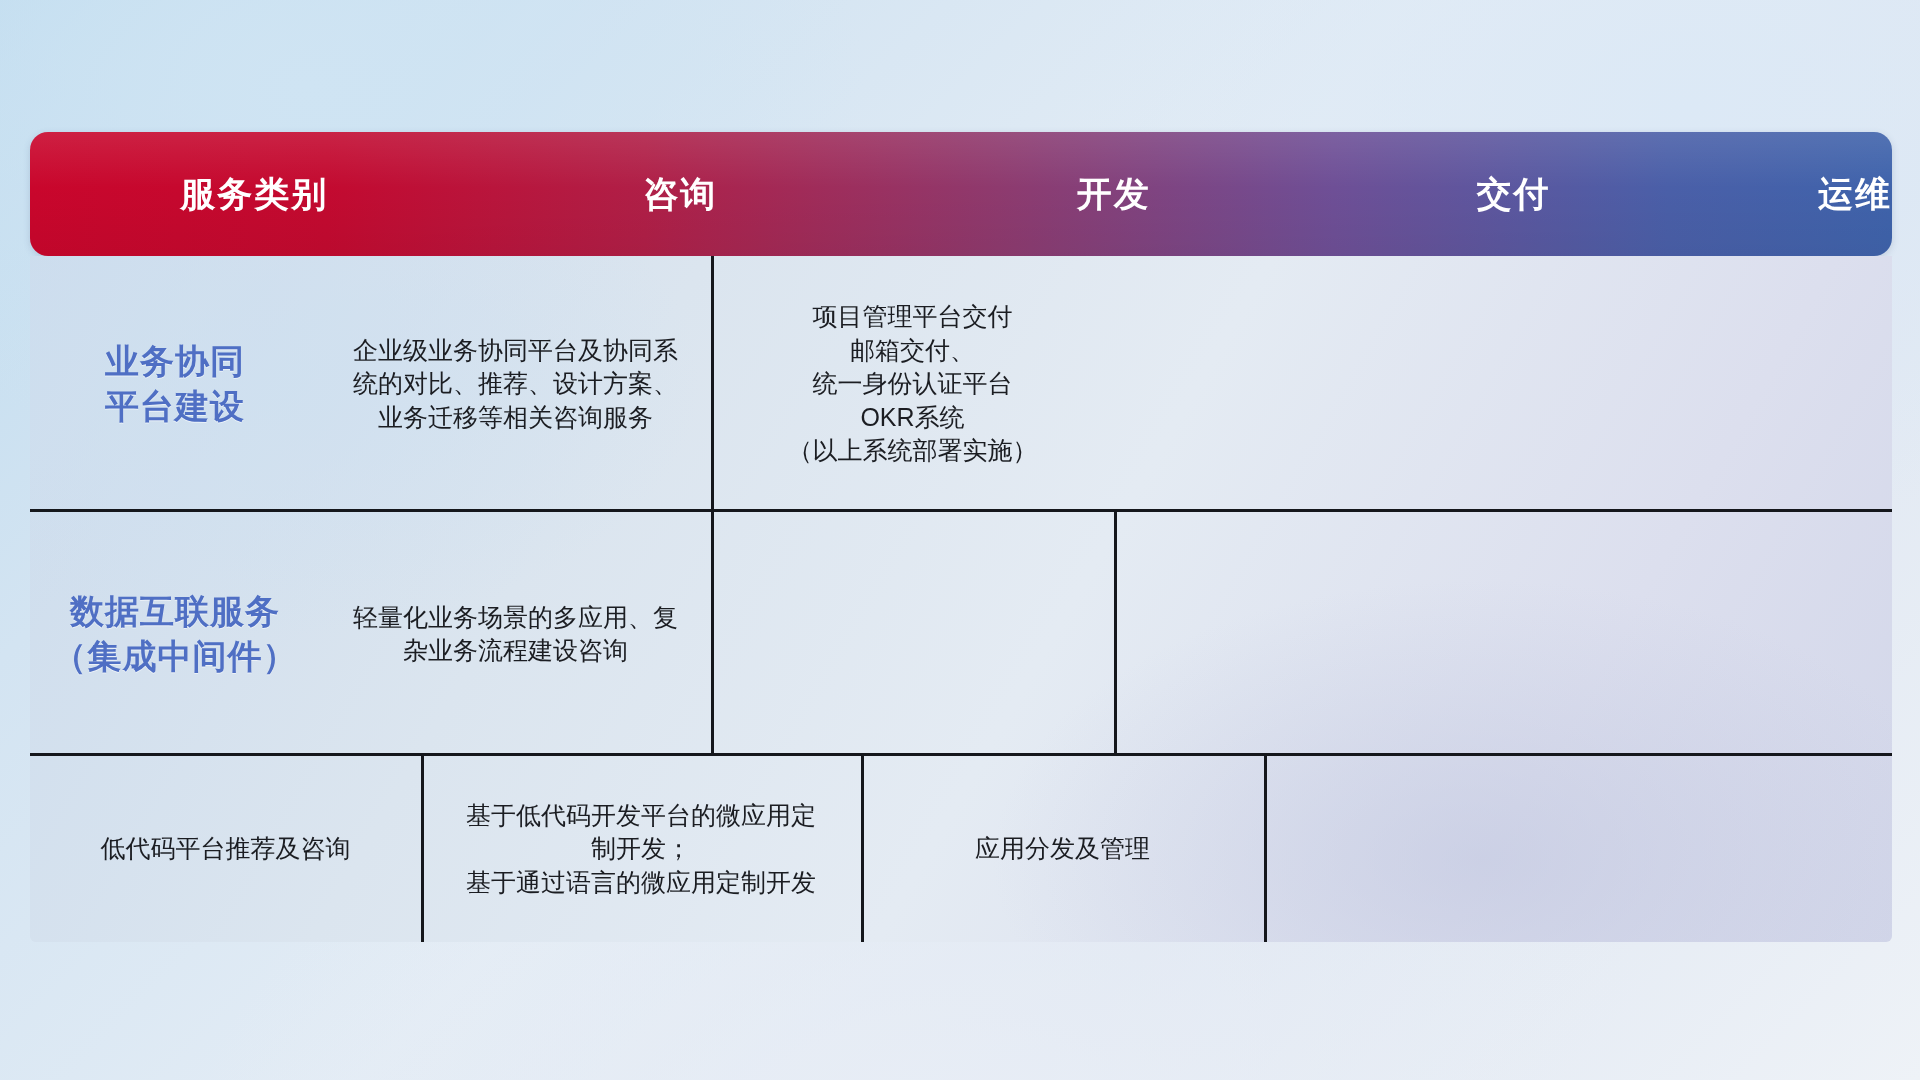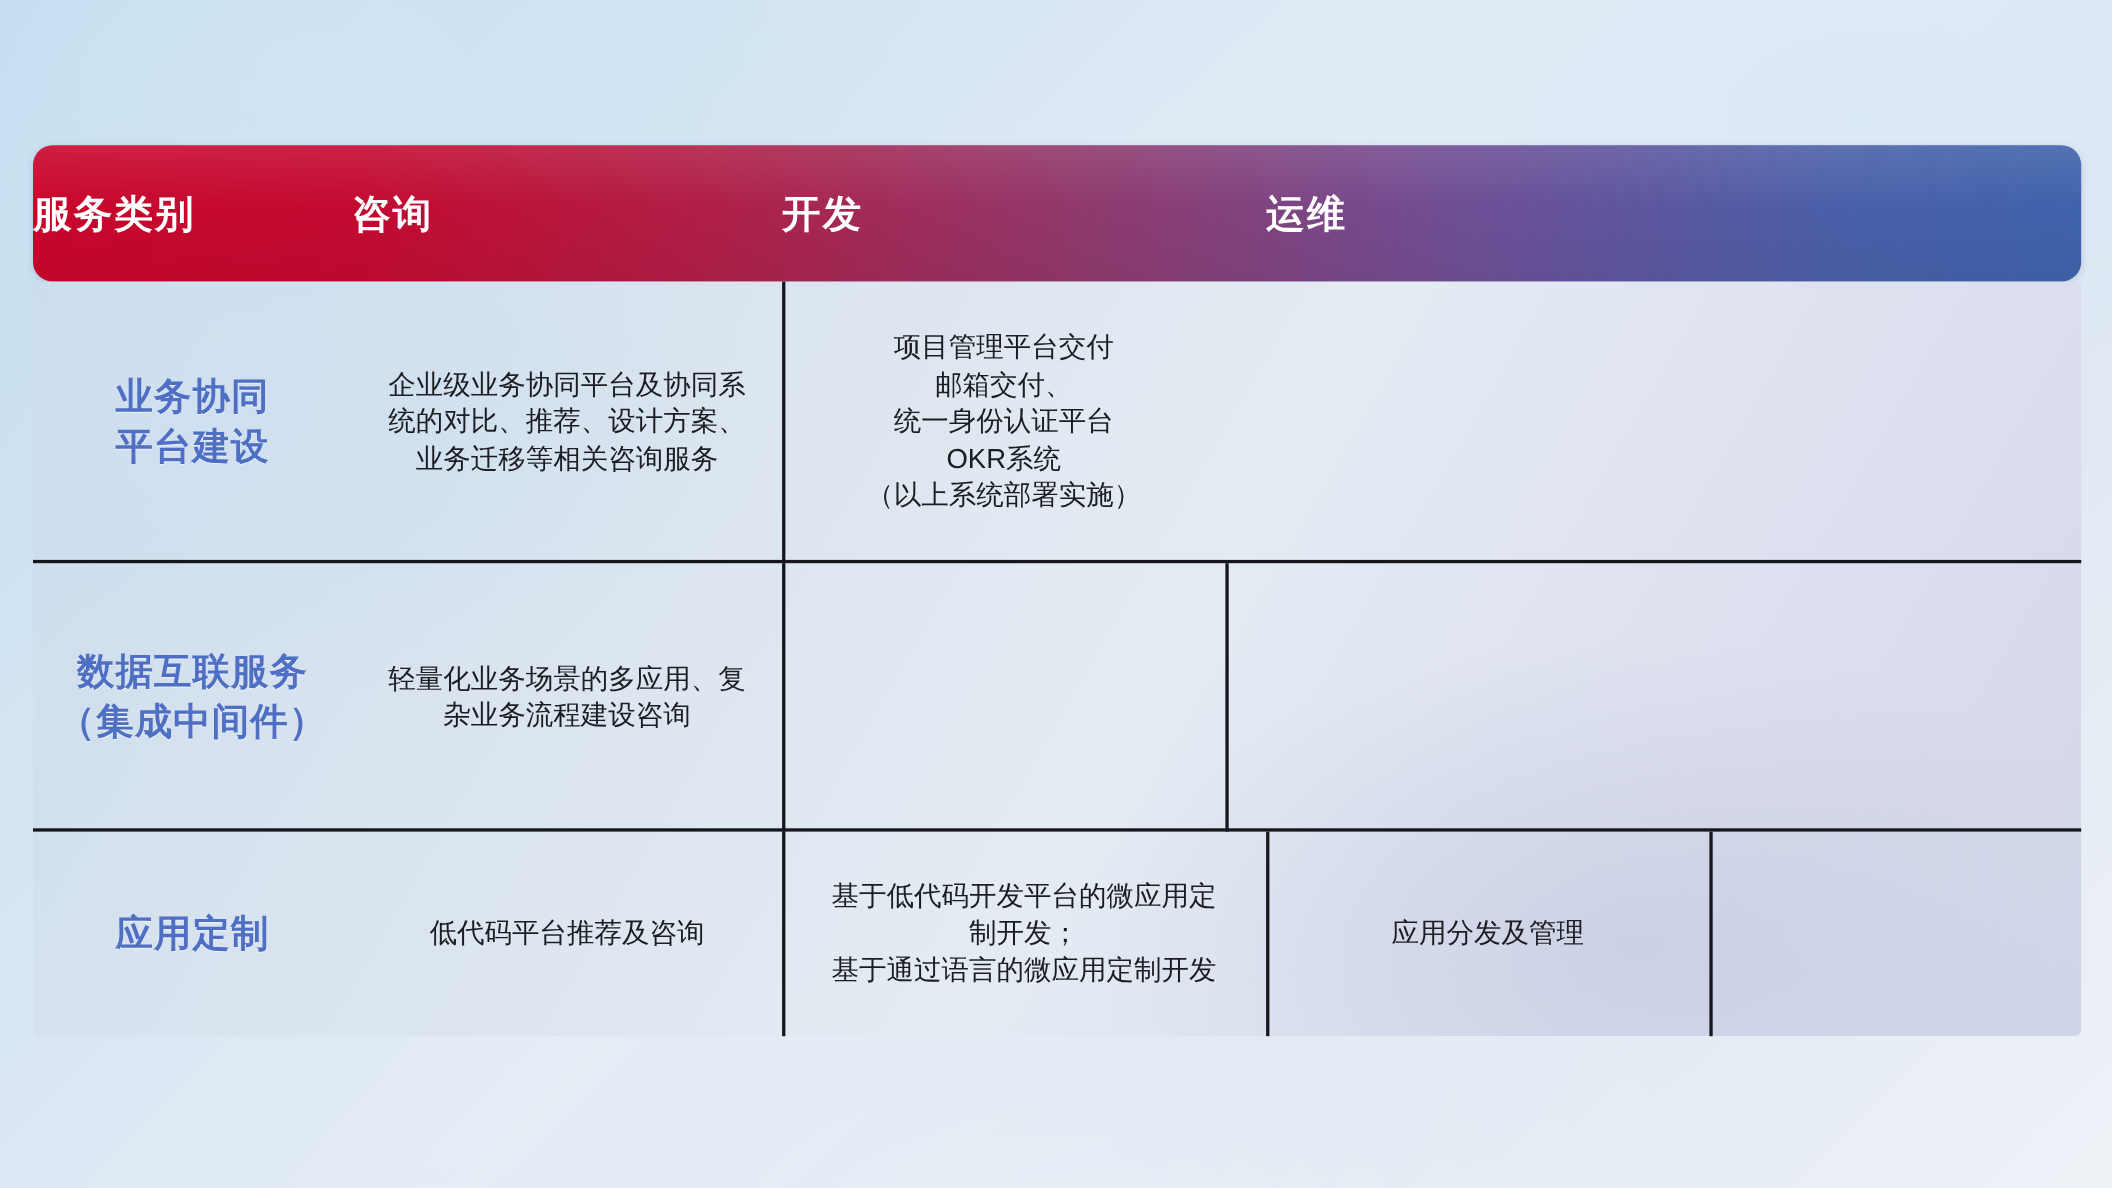--- a/index.html
+++ b/index.html
@@ -42,22 +42,23 @@
     content:"";position:absolute;inset:0;
     background:linear-gradient(180deg,rgba(255,255,255,.10) 0%,rgba(255,255,255,0) 45%,rgba(0,0,0,.045) 100%);
     pointer-events:none;
   }
   .hc{
     position:relative;z-index:2;
     color:#ffffff;
     font-size:35px;
     font-weight:bold;
     letter-spacing:2px;
-    text-align:left;
+    text-align:right;
     white-space:nowrap;
+    padding-left:37px;
   }
 
   
   .t-body{
     position:relative;
     height:686px;
     background:
       radial-gradient(ellipse 700px 400px at 78% 88%, rgba(190,196,222,.55) 0%, rgba(190,196,222,0) 70%),
       radial-gradient(ellipse 620px 360px at 12% 18%, rgba(206,224,240,.75) 0%, rgba(206,224,240,0) 72%),
       linear-gradient(120deg,#ccdced 0%,#dbe5ef 30%,#e4ebf3 55%,#dcdfee 80%,#d2d6e9 100%);
@@ -104,20 +105,21 @@
 </head>
 <body>
 
 <div class="stage">
   <div class="table-wrap">
 
     <div class="t-head">
       <div class="hc c0">服务类别</div>
       <div class="hc c1">咨询</div>
       <div class="hc c2">开发</div>
+      <div class="hc c3">交付</div>
       <div class="hc c4">运维</div>
     </div>
 
     <div class="t-body">
 
       <div class="row r0 sep">
         <div class="cell c0 rowlabel">业务协同
 平台建设</div>
         <div class="cell c1">企业级业务协同平台及协同系
 统的对比、推荐、设计方案、
@@ -132,21 +134,20 @@
       <div class="row r1 sep">
         <div class="cell c0 rowlabel">数据互联服务
 （集成中间件）</div>
         <div class="cell c1">轻量化业务场景的多应用、复
 杂业务流程建设咨询</div>
         <div class="cell c3 vline"></div>
         <div class="cell c4 vline"></div>
       </div>
 
       <div class="row r2">
-        <div class="cell c0 rowlabel">应用定制</div>
         <div class="cell c1">低代码平台推荐及咨询</div>
         <div class="cell c2 vline">基于低代码开发平台的微应用定
 制开发；
 基于通过语言的微应用定制开发</div>
         <div class="cell c3 vline">应用分发及管理</div>
         <div class="cell c4 vline"></div>
       </div>
 
     </div>
   </div>

